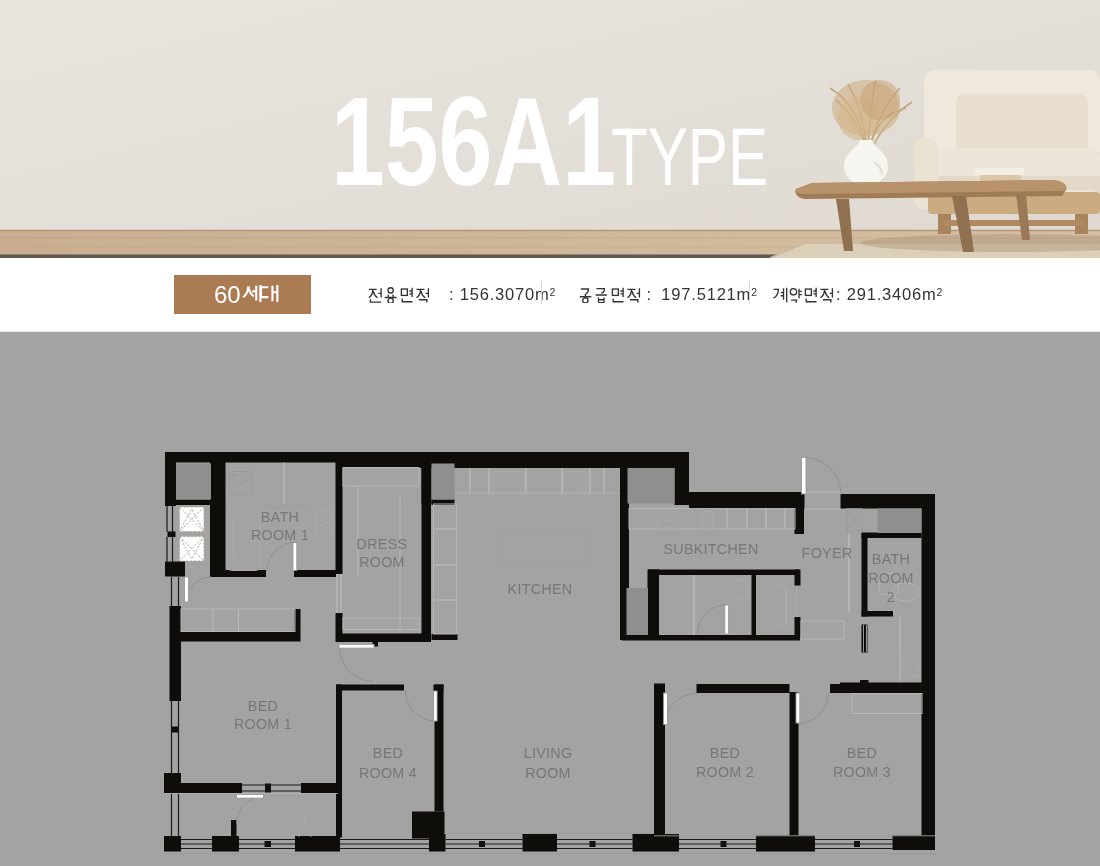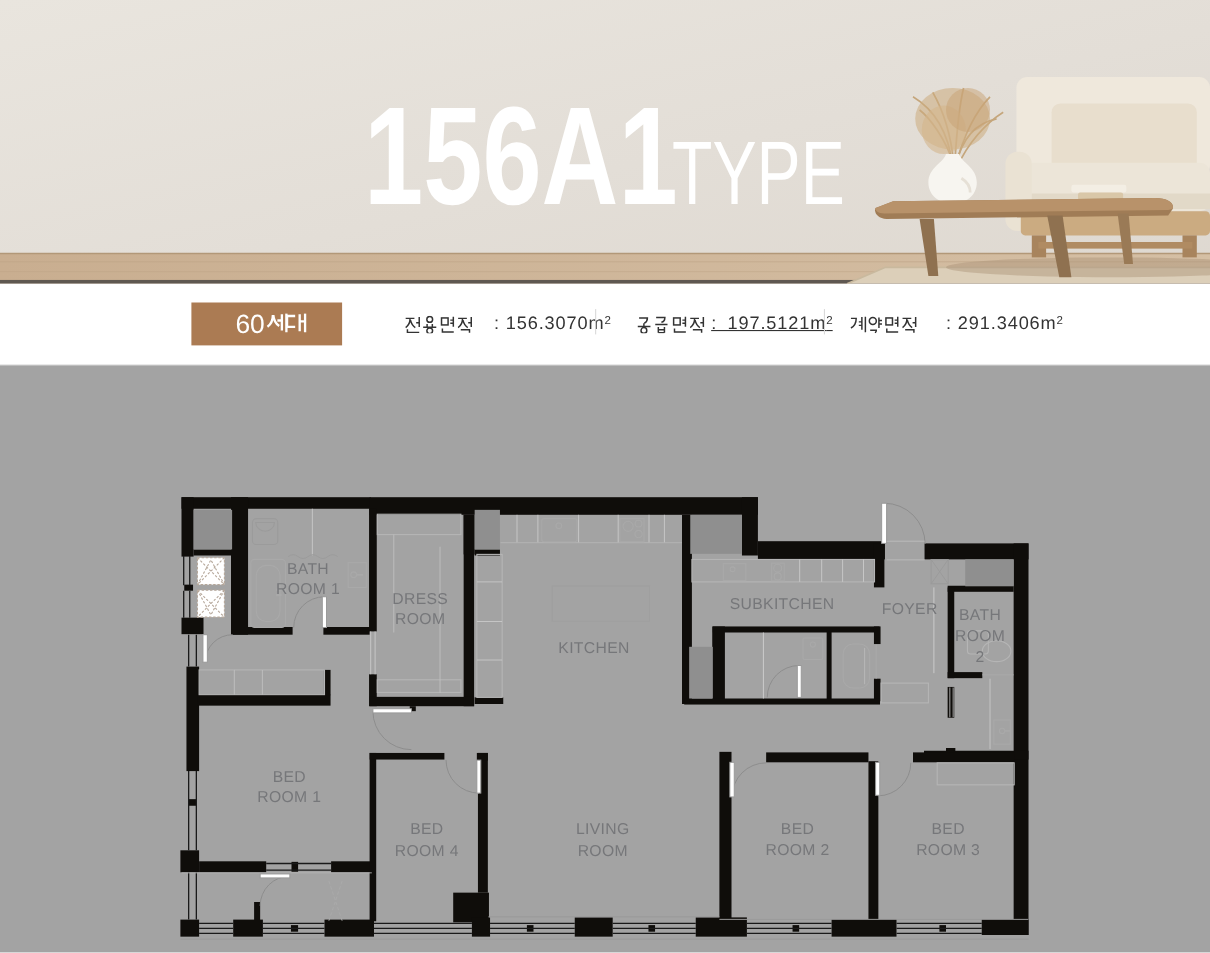--- a/index.html
+++ b/index.html
@@ -131,42 +131,42 @@
   <g transform="translate(40,0)">
         <rect x="2" y="2.5" width="7.5" height="8"></rect>
         <path d="M12,5 L15,5 M12,8.5 L15,8.5 M15.5,1 L15.5,12.5"></path>
         <path d="M3,14.5 L3,18.5 L16,18.5"></path>
       </g>
   <g transform="translate(60,0)">
         <path d="M1,3 L11,3 M6,3.5 C6,8 4,11.5 1,13.5 M6.5,5 C7.5,9 9.5,12 12,13.5"></path>
         <path d="M12.5,8 L16,8 M16,1.5 L16,13 M4,16 L14,16 L14,19.5"></path>
       </g>
 </svg>
-<div class="abs" style="left:646.5px;top:286px;font-size:16.5px;letter-spacing:0.8px;color:#333;line-height:1;text-decoration:underline;">: &nbsp;197.5121m<span style="font-size:10.5px;vertical-align:4.5px;letter-spacing:0">2</span></div>
+<div class="abs" style="left:646.5px;top:286px;font-size:16.5px;letter-spacing:0.8px;color:#333;line-height:1;">: &nbsp;197.5121m<span style="font-size:10.5px;vertical-align:4.5px;letter-spacing:0">2</span></div>
 <div class="abs" style="left:749px;top:281px;width:1px;height:23px;background:#d9d9d9;"></div>
 
 <svg class="abs" style="left:772px;top:287px" width="62" height="16" viewBox="0 0 78 20" fill="none" stroke="#333" stroke-width="1.7">
   <g>
         <path d="M2,3 L8,3 C8,8 5.5,12 2,14 M11,7 L14.5,7 M11,11 L14.5,11 M14.5,1.5 L14.5,16 M18.5,1 L18.5,19"></path>
       </g>
   <g transform="translate(21,0)">
         <circle cx="6" cy="6" r="4"></circle>
         <path d="M13,2 L13,14 M13,5.5 L16.5,5.5 M13,9.5 L16.5,9.5 M3,16.5 L10,16.5 C10,18 9.5,19 8.5,19.5"></path>
       </g>
   <g transform="translate(40,0)">
         <rect x="2" y="2.5" width="7.5" height="8"></rect>
         <path d="M12,5 L15,5 M12,8.5 L15,8.5 M15.5,1 L15.5,12.5"></path>
         <path d="M3,14.5 L3,18.5 L16,18.5"></path>
       </g>
   <g transform="translate(60,0)">
         <path d="M1,3 L11,3 M6,3.5 C6,8 4,11.5 1,13.5 M6.5,5 C7.5,9 9.5,12 12,13.5"></path>
         <path d="M12.5,8 L16,8 M16,1.5 L16,13 M4,16 L14,16 L14,19.5"></path>
       </g>
 </svg>
-<div class="abs" style="left:860px;top:286px;font-size:16.5px;letter-spacing:0.8px;color:#333;line-height:1;">: 291.3406m<span style="font-size:10.5px;vertical-align:4.5px;letter-spacing:0">2</span></div>
+<div class="abs" style="left:836px;top:286px;font-size:16.5px;letter-spacing:0.8px;color:#333;line-height:1;">: 291.3406m<span style="font-size:10.5px;vertical-align:4.5px;letter-spacing:0">2</span></div>
 
 <svg id="plan" class="abs" style="left:0;top:0" width="1100" height="866" viewBox="0 0 1100 866">
 <g id="walls" fill="#0f0d0a" stroke="none">
 
   <rect x="165" y="452" width="172" height="10.5"></rect>
 
   <rect x="336" y="452" width="353" height="16"></rect>
 
   <rect x="165" y="452" width="11" height="54"></rect>
 

